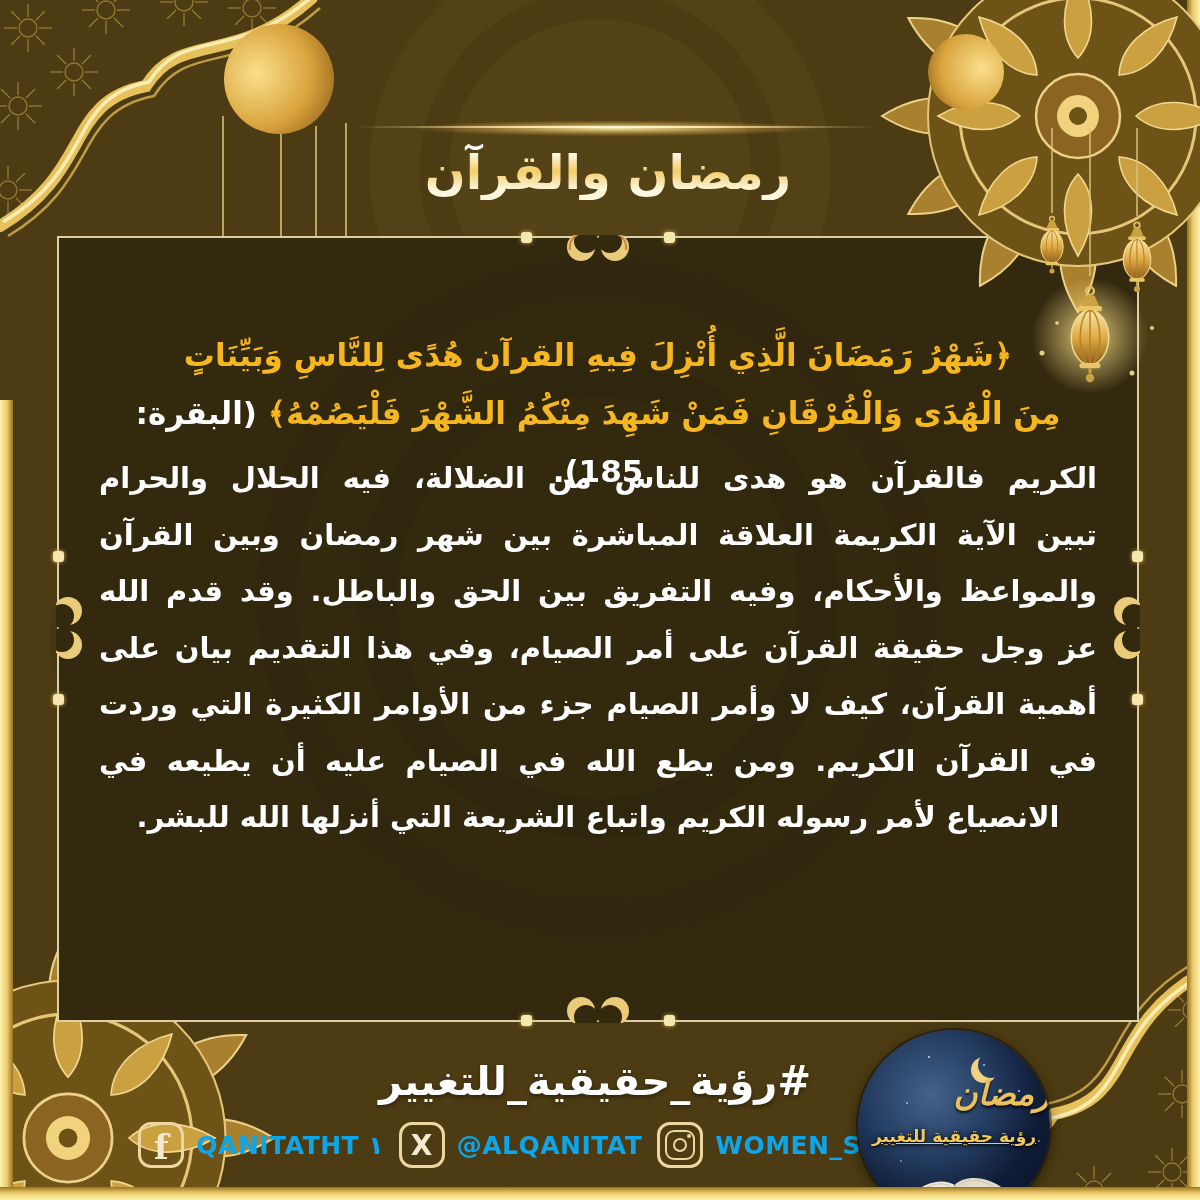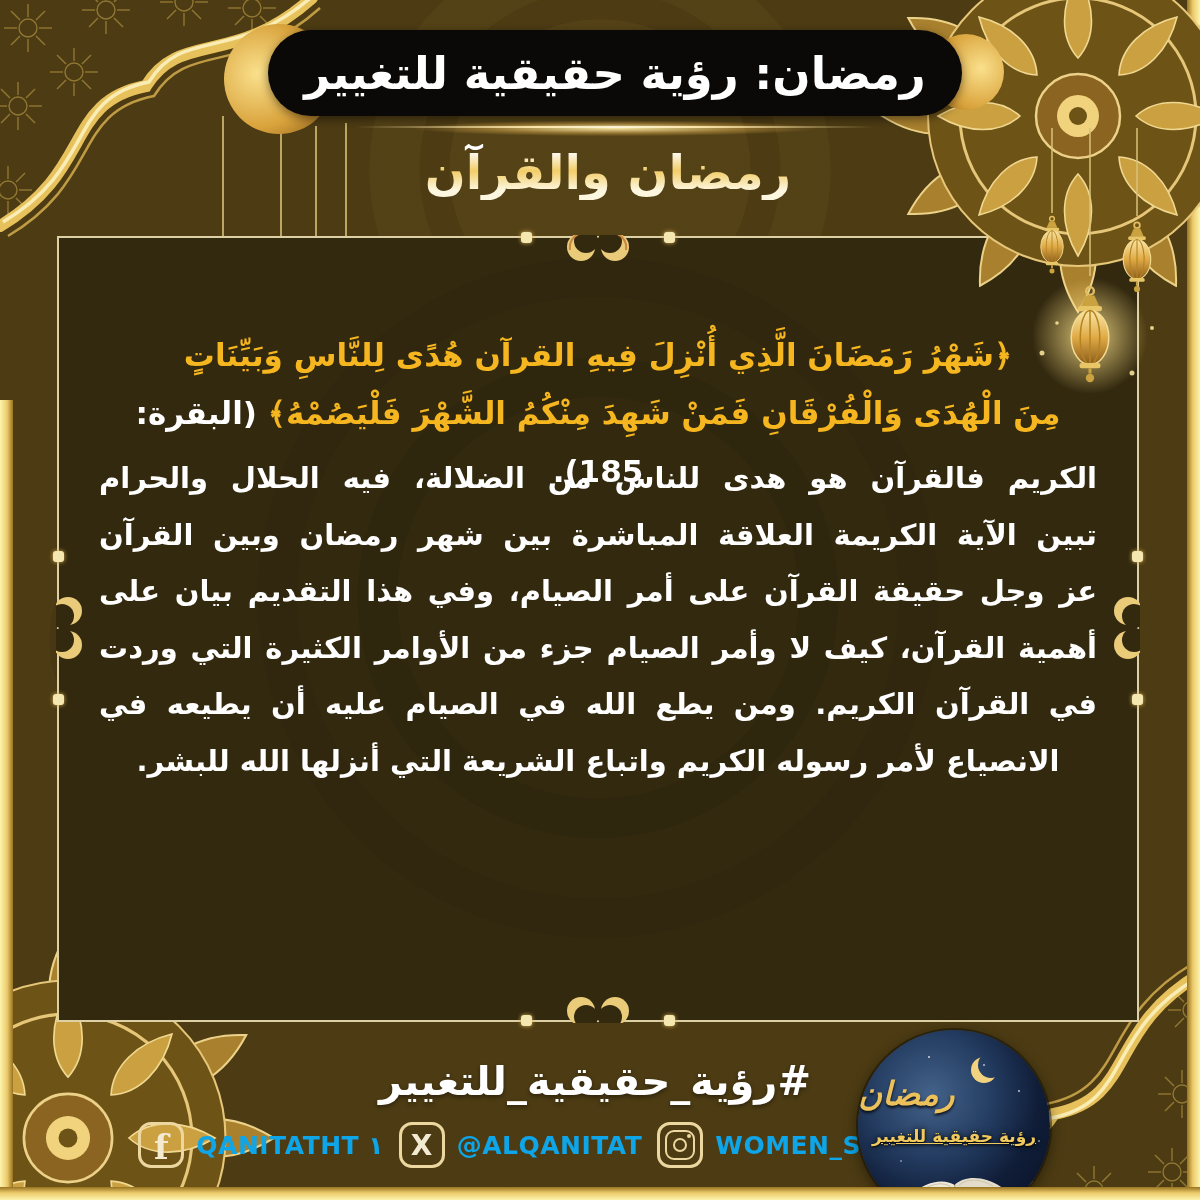--- a/index.html
+++ b/index.html
@@ -85,21 +85,21 @@
   .handle{color:#0ea5e9;font-size:25px;font-weight:700;letter-spacing:.5px;white-space:nowrap;text-align:right;}
 
   
   .logo{position:absolute;left:858px;top:1030px;width:192px;height:192px;border-radius:50%;z-index:7;overflow:hidden;
     background:radial-gradient(circle at 38% 34%,#44628a 0%,#223a5e 38%,#101d38 62%,#080f20 100%);
     box-shadow:0 0 0 2px rgba(20,16,6,.5),0 4px 14px rgba(0,0,0,.5);}
   .logo-stars{position:absolute;left:30px;top:20px;width:2px;height:2px;border-radius:50%;background:#fff;
     box-shadow:40px 6px 0 #ffffffcc,95px 14px 0 #ffffffaa,130px 40px 0 #ffffffbb,18px 52px 0 #ffffff99,150px 90px 0 #ffffff88,12px 110px 0 #ffffff77;}
   .logo-moon{position:absolute;right:46px;top:22px;width:26px;height:26px;border-radius:50%;
     box-shadow:-7px 5px 0 0 #f2d27e;}
-  .logo-title{position:absolute;left:0;top:44px;width:100%;text-align:left;direction:rtl;
+  .logo-title{position:absolute;left:0;top:44px;width:100%;text-align:right;direction:rtl;
     color:#ecc05a;font-size:33px;font-weight:700;text-shadow:0 2px 3px rgba(0,0,0,.8);font-style:italic;}
   .logo-sub{position:absolute;left:0;top:96px;width:100%;text-align:center;direction:rtl;
     color:#f0c95e;font-size:17px;font-weight:700;text-shadow:0 1px 2px #000,0 0 6px rgba(0,0,0,.9);text-decoration:underline;}
   .logo-book{position:absolute;left:50%;bottom:14px;transform:translateX(-50%) rotate(-6deg);}
 </style>
 </head>
 <body>
 
 <div class="page">
 
@@ -236,23 +236,20 @@
       <use href="#geostar" transform="translate(258,14)"></use>
     <use href="#geostar" transform="translate(24,112)"></use>
       <use href="#geostar" transform="translate(14,196)"></use>
     <path d="M304,-8 C226,62 172,24 138,80 C56,96 86,164 -8,220" stroke="#d4ad4e" stroke-width="2.5" fill="none" transform="translate(22,22)" opacity=".85"></path>
     <path d="M318,4 C240,74 186,36 152,92 C70,108 100,176 6,232" stroke="#e7c25c" stroke-width="12" fill="none" stroke-linecap="round"></path>
     <path d="M318,4 C240,74 186,36 152,92 C70,108 100,176 6,232" stroke="#f9ecb4" stroke-width="3.5" fill="none" transform="translate(3,-4)"></path>
   </svg>
 
   <div class="crescent-big"></div>
   <div class="crescent-sliver"></div>
-  <div class="banner">
-    <span class="t">رمضان: رؤية حقيقية للتغيير</span>
-  </div>
   <div class="flare"></div>
 
   <div class="subtitle">رمضان والقرآن</div>
 
   <div class="box">
     <div class="orn orn-top">
       <span class="bead b1"></span>
         <span class="bead b2"></span>
       <svg width="110" height="28" viewBox="0 0 110 28">
         <g fill="#e9cb7a">
@@ -306,20 +303,21 @@
       <div>﴿شَهْرُ رَمَضَانَ الَّذِي أُنْزِلَ فِيهِ القرآن هُدًى لِلنَّاسِ وَبَيِّنَاتٍ</div>
       <div>
         <span>مِنَ الْهُدَى وَالْفُرْقَانِ فَمَنْ شَهِدَ مِنْكُمُ الشَّهْرَ فَلْيَصُمْهُ﴾</span>
         <span class="ref">(البقرة: 185).</span>
       </div>
     </div>
 
     <div class="bodytxt">
       <div class="jline">الكريم فالقرآن هو هدى للناس من الضلالة، فيه الحلال والحرام</div>
       <div class="jline">تبين الآية الكريمة العلاقة المباشرة بين شهر رمضان وبين القرآن</div>
+      <div class="jline">والمواعظ والأحكام، وفيه التفريق بين الحق والباطل. وقد قدم الله</div>
       <div class="jline">عز وجل حقيقة القرآن على أمر الصيام، وفي هذا التقديم بيان على</div>
       <div class="jline">أهمية القرآن، كيف لا وأمر الصيام جزء من الأوامر الكثيرة التي وردت</div>
       <div class="jline">في القرآن الكريم. ومن يطع الله في الصيام عليه أن يطيعه في</div>
       <div class="jline">الانصياع لأمر رسوله الكريم واتباع الشريعة التي أنزلها الله للبشر.</div>
     </div>
   </div>
 
   <div class="hashtag">#رؤية_حقيقية_للتغيير</div>
 
   <div class="socials">

